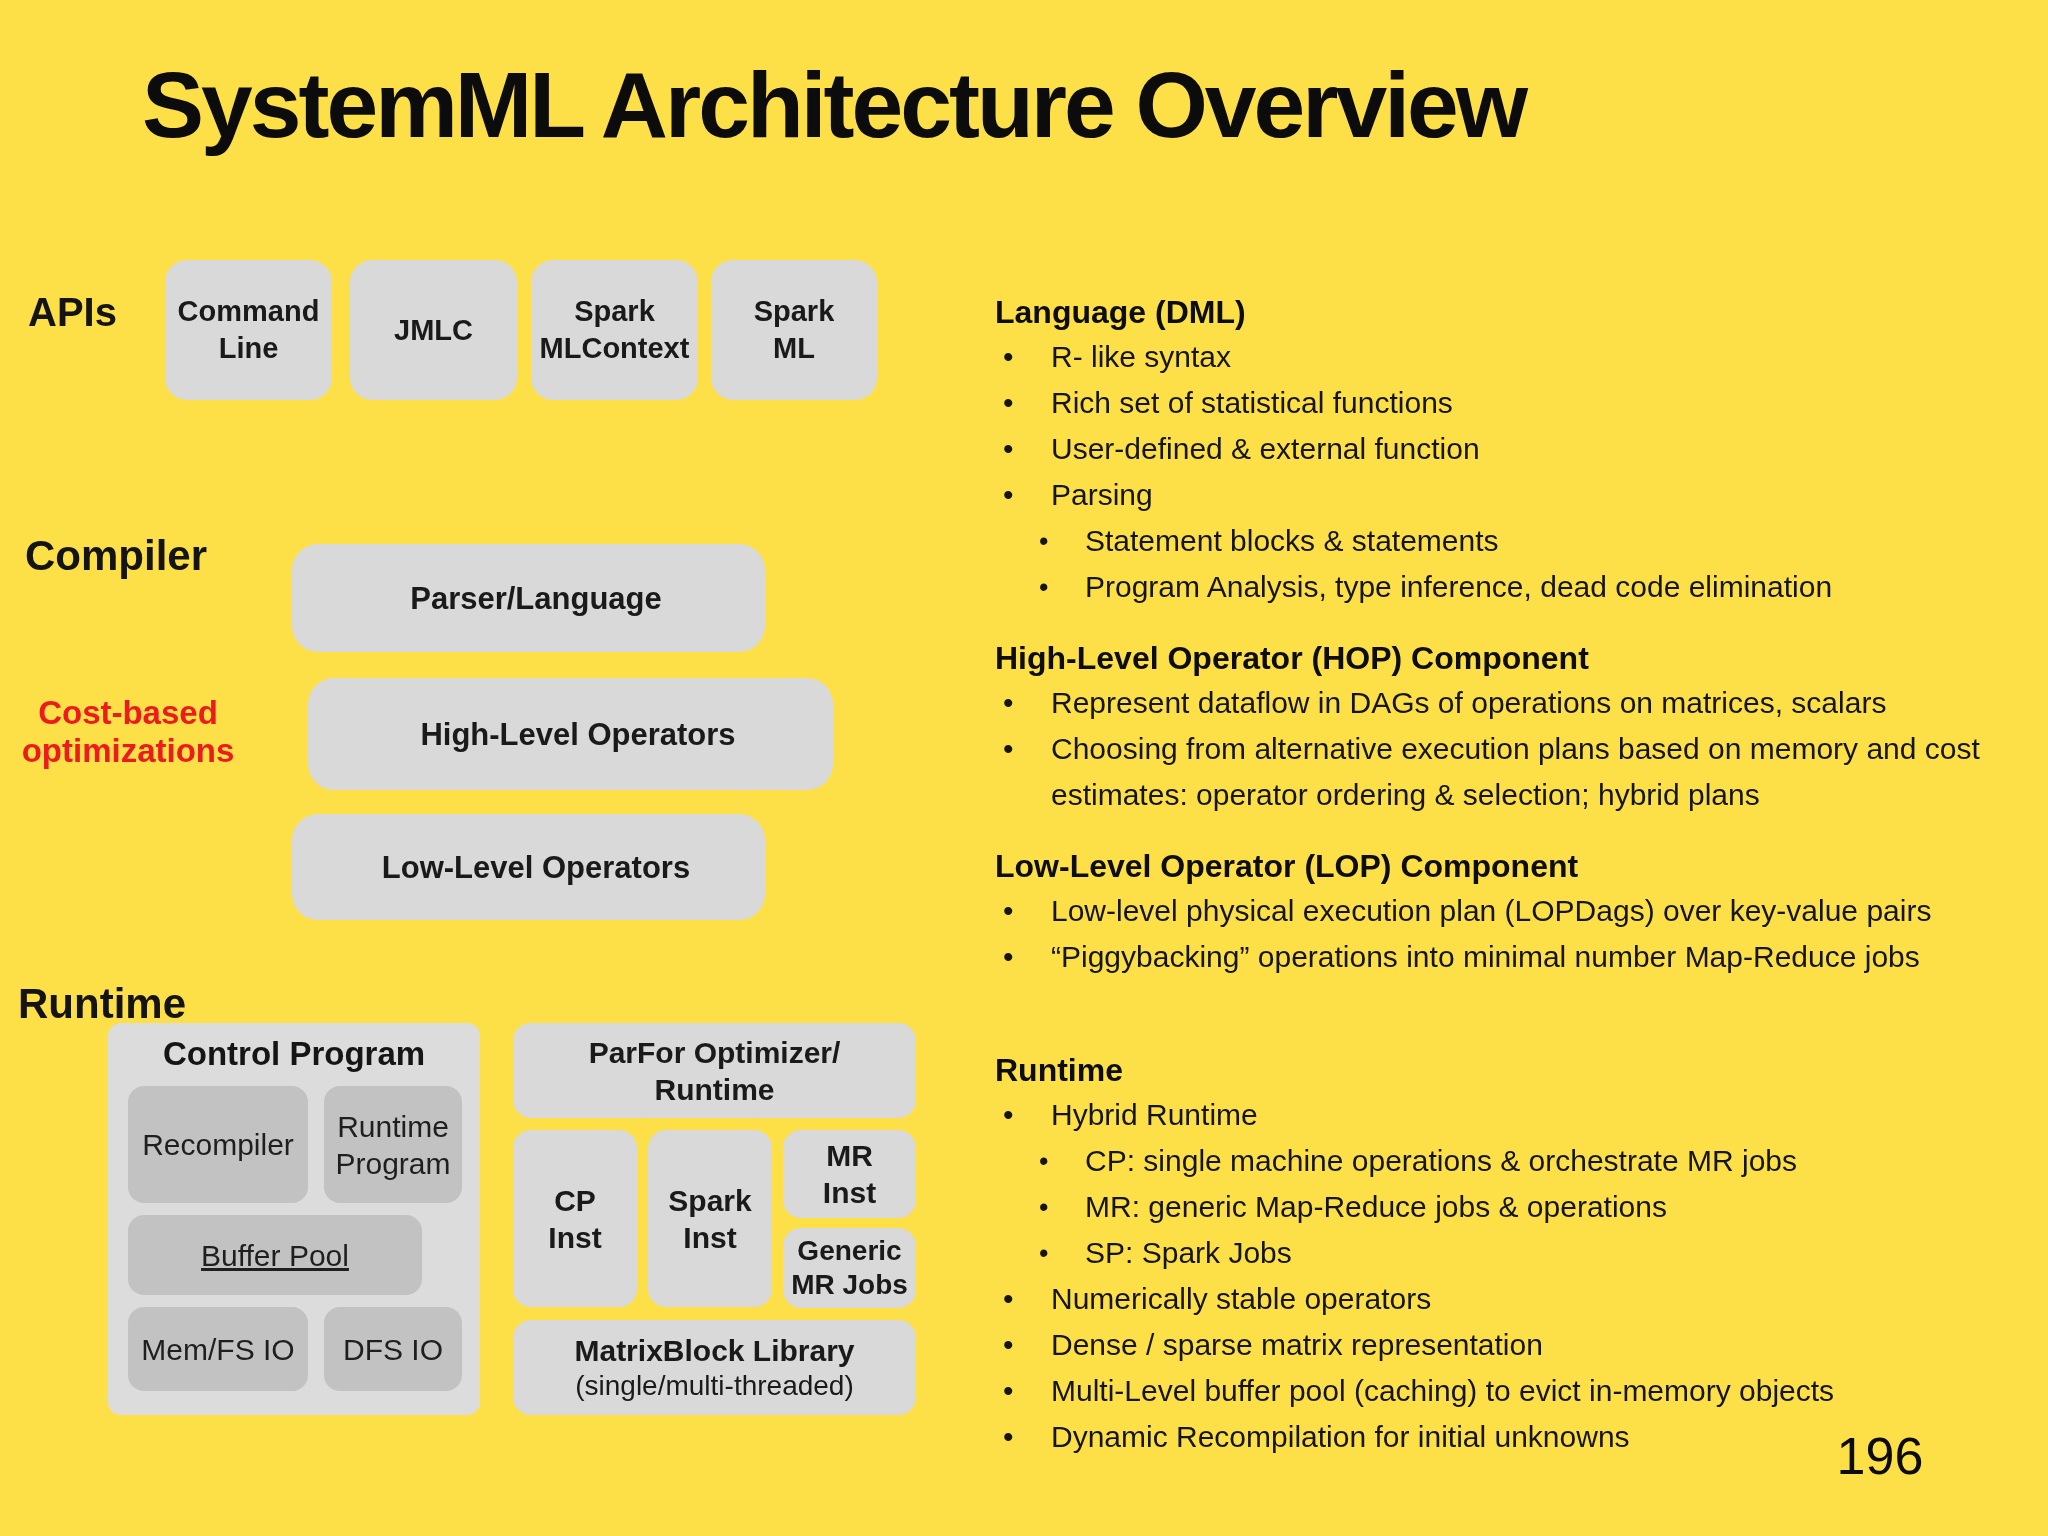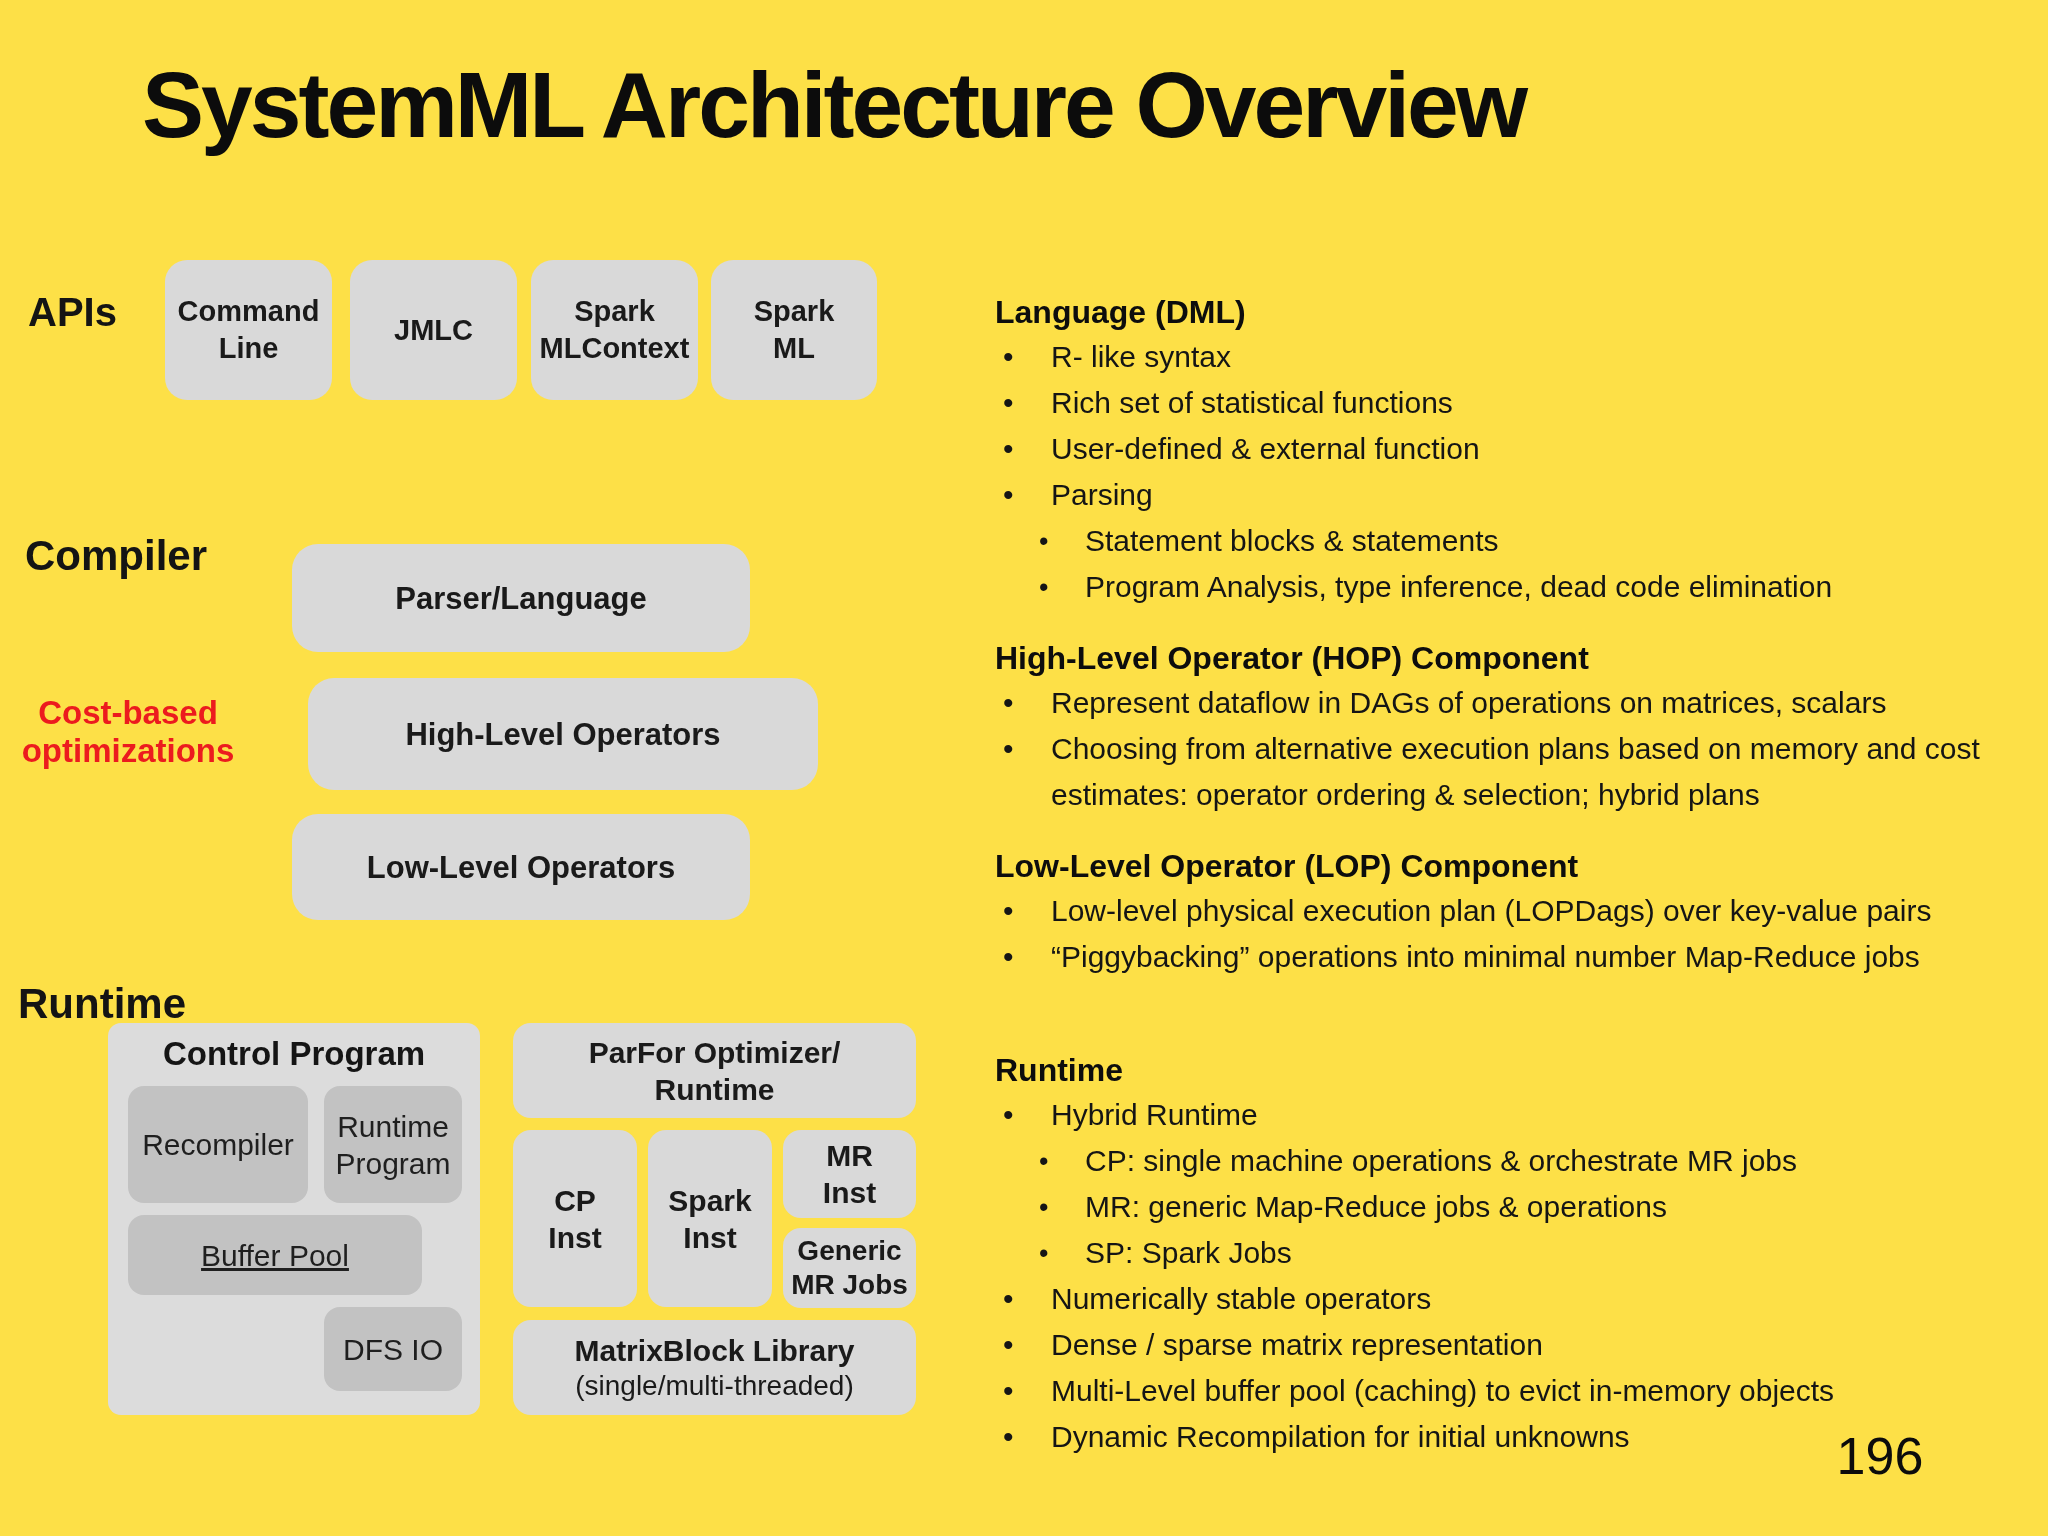--- a/index.html
+++ b/index.html
@@ -30,21 +30,21 @@
   }
   .gbox{
     position:absolute;
     background:#d9d9d9;
     border-radius:22px;
     display:flex;flex-direction:column;align-items:center;justify-content:center;
     text-align:center;
     font-weight:bold;font-size:29px;line-height:37px;
     color:#1a1a1a;white-space:pre-line;
   }
-  .cbox{border-radius:26px;font-size:31px;}
+  .cbox{border-radius:26px;font-size:31px;padding-left:15px;}
   .outer-box{
     position:absolute;
     left:108px;top:1023px;width:372px;height:392px;
     background:#dcdcdc;border-radius:13px;
   }
   .cp-title{
     position:absolute;left:0;top:12px;width:100%;
     text-align:center;font-size:33px;font-weight:bold;color:#151515;
   }
   .ibox{
@@ -107,20 +107,21 @@
   <div class="gbox cbox" style="left:292px;top:814px;width:458px;height:106px;">Low-Level Operators</div>
 
   <div class="abs side-label runtime-label">Runtime</div>
 
   <div class="outer-box">
     <div class="cp-title">Control Program</div>
     <div class="ibox" style="left:20px;top:63px;width:180px;height:117px;">Recompiler</div>
     <div class="ibox" style="left:216px;top:63px;width:138px;height:117px;">Runtime
 Program</div>
     <div class="ibox" style="left:20px;top:192px;width:294px;height:80px;text-decoration:underline;">Buffer Pool</div>
+    <div class="ibox" style="left:20px;top:284px;width:180px;height:84px;">Mem/FS IO</div>
     <div class="ibox" style="left:216px;top:284px;width:138px;height:84px;">DFS IO</div>
   </div>
 
   <div class="gbox" style="left:513px;top:1023px;width:403px;height:95px;border-radius:18px;font-size:30px;">ParFor Optimizer/
 Runtime</div>
   <div class="gbox" style="left:513px;top:1130px;width:124px;height:177px;border-radius:18px;font-size:30px;">CP
 Inst</div>
   <div class="gbox" style="left:648px;top:1130px;width:124px;height:177px;border-radius:18px;font-size:30px;">Spark
 Inst</div>
   <div class="gbox" style="left:783px;top:1130px;width:133px;height:88px;border-radius:18px;font-size:30px;">MR

